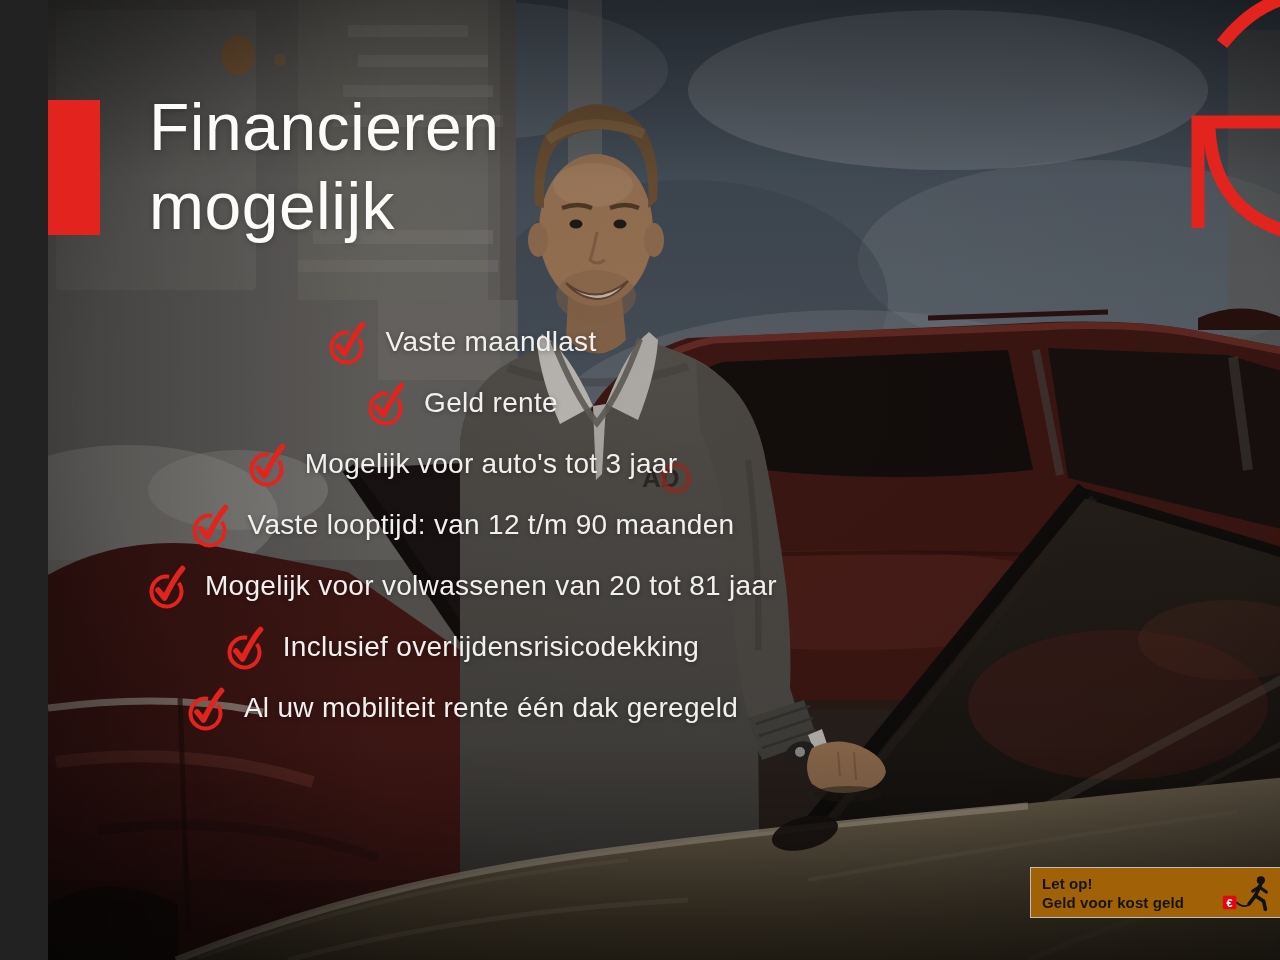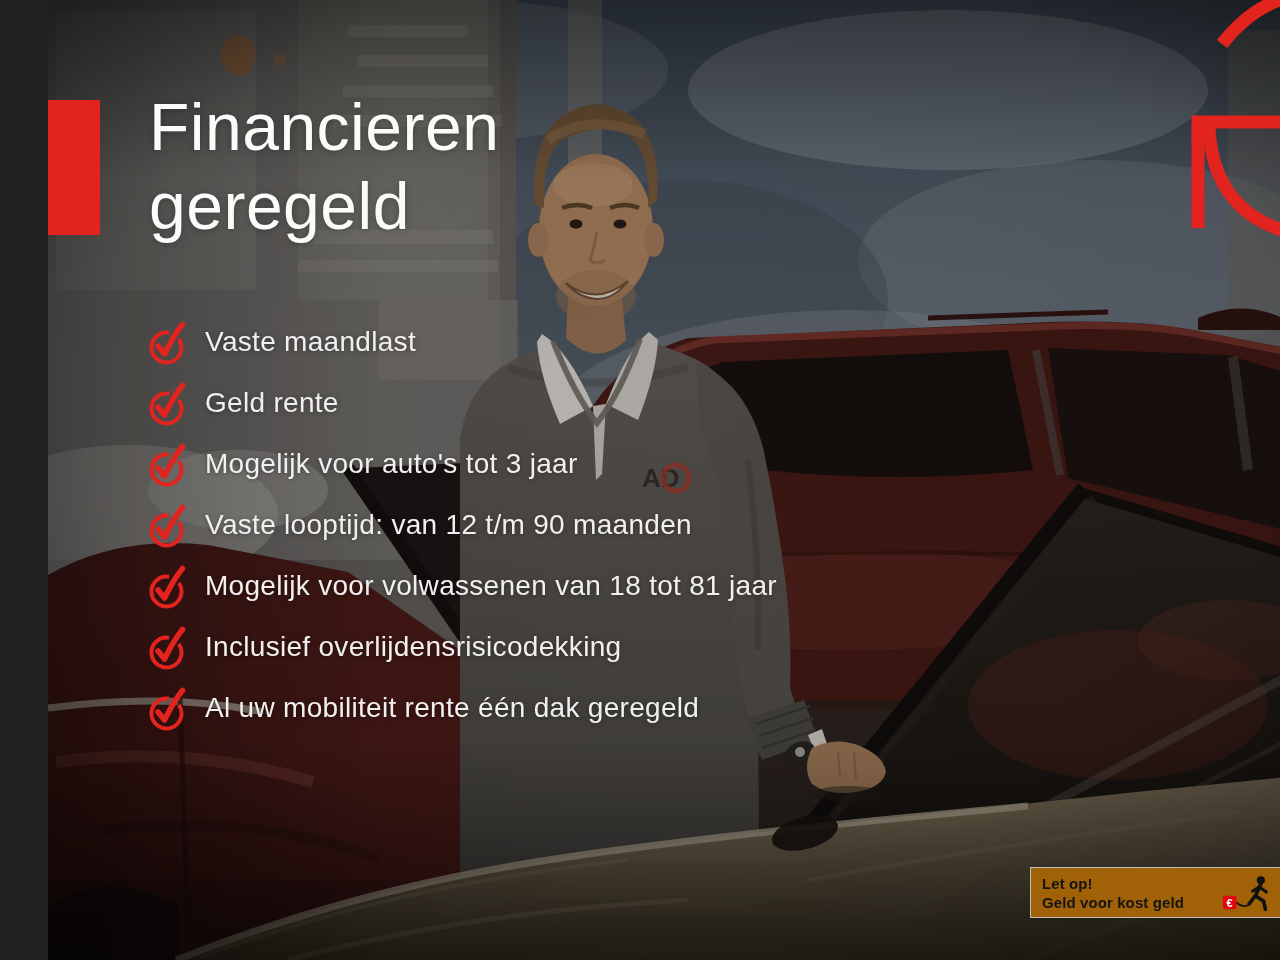--- a/index.html
+++ b/index.html
@@ -15,21 +15,21 @@
   .title{
     position:absolute;left:101px;top:88px;margin:0;
     font-size:66px;line-height:79px;font-weight:500;letter-spacing:.5px;
     color:#fbfbfa;text-shadow:0 1px 6px rgba(0,0,0,.25);
   }
   .title span{display:block;}
   .checklist{
     position:absolute;left:100px;top:320px;margin:0;padding:0;list-style:none;
   }
   .checklist li{
-    display:flex;align-items:center;height:44px;margin-bottom:17px;
+    display:flex;align-items:center;height:44px;margin-bottom:17px;justify-content:center;
   }
   .check-ico{width:41px;height:47px;flex:0 0 41px;margin-right:16px;}
   .check-ico .ring{stroke:var(--accent,#e3231d);}
   .check-ico .tick{stroke:var(--accent,#e3231d);}
   .item-label{
     font-size:28px;font-weight:500;letter-spacing:.3px;color:#f2f0ee;
     text-shadow:0 1px 5px rgba(0,0,0,.35);white-space:nowrap;
   }
   .warning-badge{
     position:absolute;left:982px;top:867px;width:254px;height:51px;
@@ -221,21 +221,21 @@
       <path d="M 1251 -4 Q 1209 0 1174 44"></path>
       <path d="M 1247 122 L 1150 122 L 1150 228"></path>
       <path d="M 1161 128 Q 1166 230 1280 239"></path>
     </g>
   </svg>
 
   <div class="accent-bar"></div>
 
   <h1 class="title">
     <span>Financieren</span>
-    <span>geregeld</span>
+    <span>mogelijk</span>
   </h1>
 
   <ul class="checklist">
     <li>
       <svg class="check-ico" viewBox="0 0 41 47">
           <path class="ring" d="M 30.8 19.9 A 15 15 0 1 1 21.1 13.7" stroke-width="4" fill="none"></path>
           <path class="tick" d="M 10 27 L 16.5 35 C 21.5 25 28 13 34.5 5.5" stroke-width="5.6" fill="none" stroke-linecap="round" stroke-linejoin="round"></path>
         </svg>
       <span class="item-label">Vaste maandlast</span>
     </li>
@@ -258,21 +258,21 @@
           <path class="ring" d="M 30.8 19.9 A 15 15 0 1 1 21.1 13.7" stroke-width="4" fill="none"></path>
           <path class="tick" d="M 10 27 L 16.5 35 C 21.5 25 28 13 34.5 5.5" stroke-width="5.6" fill="none" stroke-linecap="round" stroke-linejoin="round"></path>
         </svg>
       <span class="item-label">Vaste looptijd: van 12 t/m 90 maanden</span>
     </li>
     <li>
       <svg class="check-ico" viewBox="0 0 41 47">
           <path class="ring" d="M 30.8 19.9 A 15 15 0 1 1 21.1 13.7" stroke-width="4" fill="none"></path>
           <path class="tick" d="M 10 27 L 16.5 35 C 21.5 25 28 13 34.5 5.5" stroke-width="5.6" fill="none" stroke-linecap="round" stroke-linejoin="round"></path>
         </svg>
-      <span class="item-label">Mogelijk voor volwassenen van 18 tot 81 jaar</span>
+      <span class="item-label">Mogelijk voor volwassenen van 20 tot 81 jaar</span>
     </li>
     <li>
       <svg class="check-ico" viewBox="0 0 41 47">
           <path class="ring" d="M 30.8 19.9 A 15 15 0 1 1 21.1 13.7" stroke-width="4" fill="none"></path>
           <path class="tick" d="M 10 27 L 16.5 35 C 21.5 25 28 13 34.5 5.5" stroke-width="5.6" fill="none" stroke-linecap="round" stroke-linejoin="round"></path>
         </svg>
       <span class="item-label">Inclusief overlijdensrisicodekking</span>
     </li>
     <li>
       <svg class="check-ico" viewBox="0 0 41 47">

